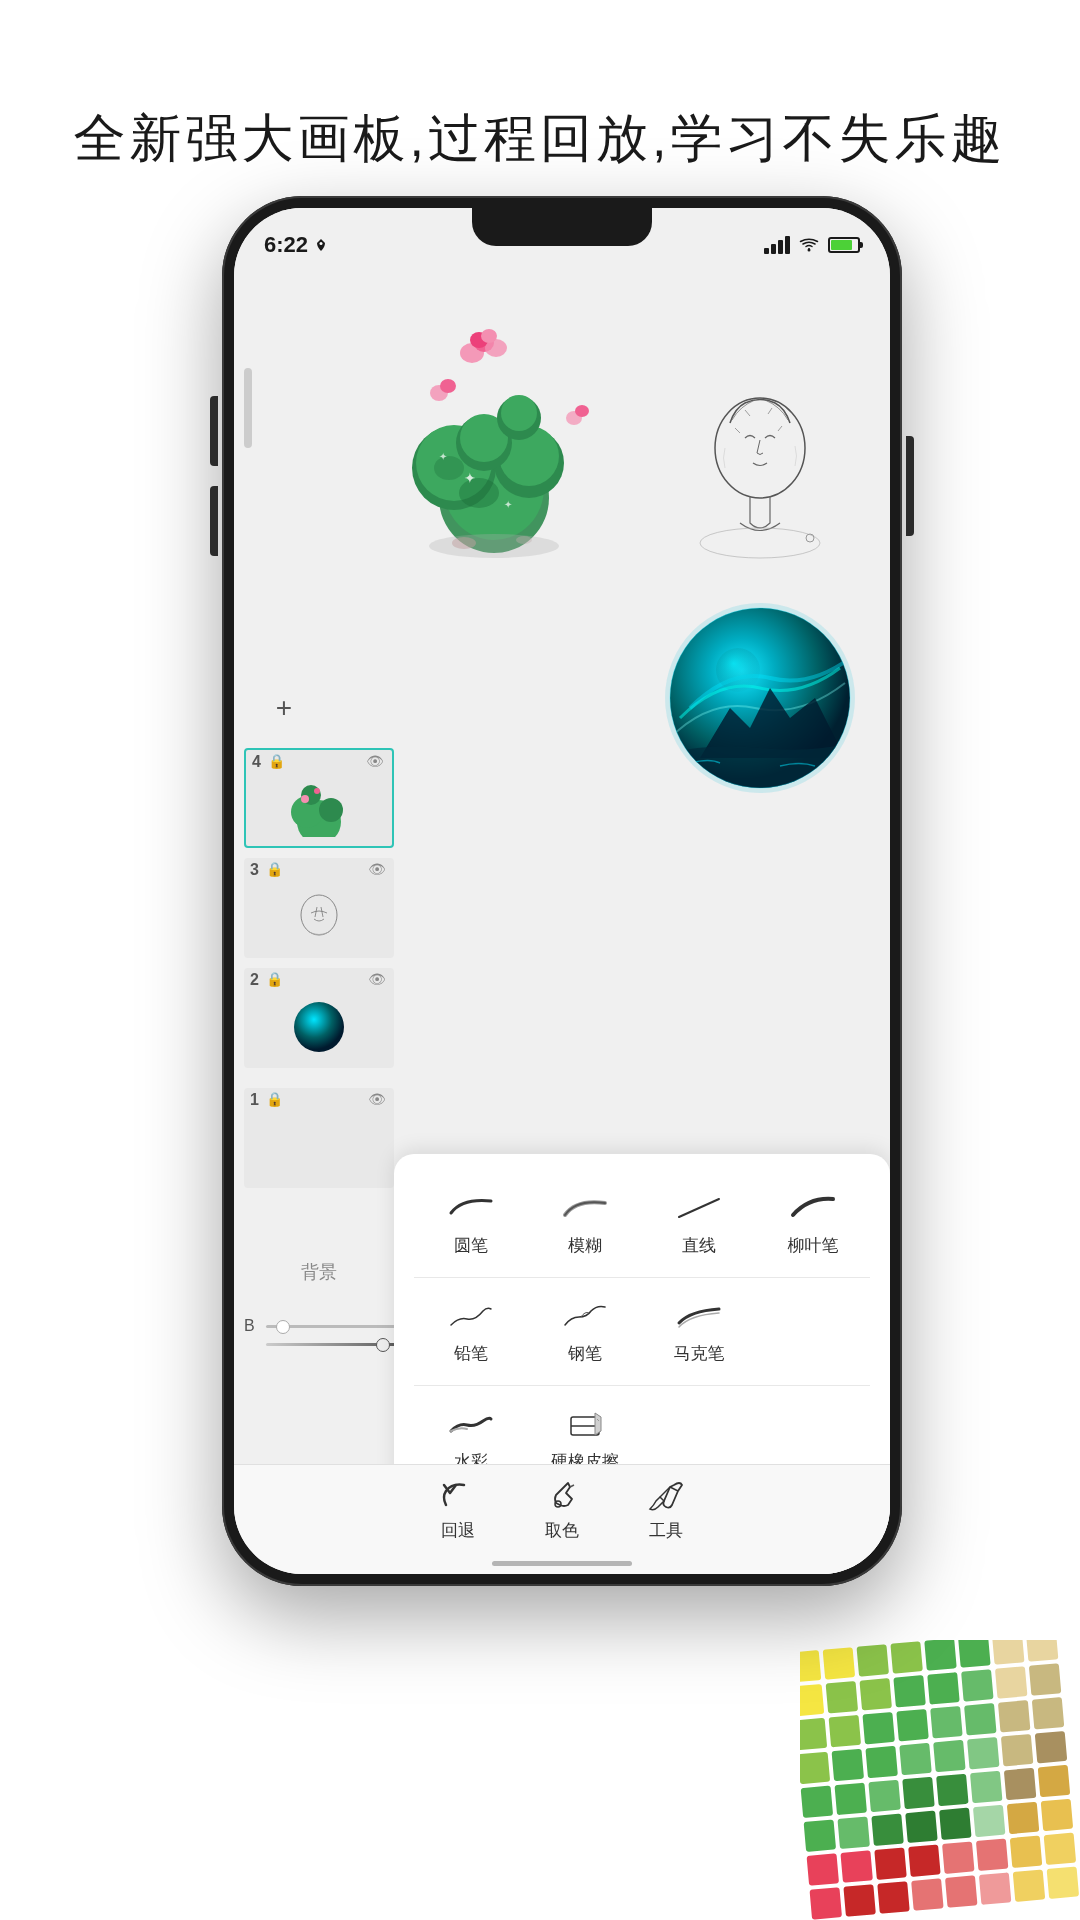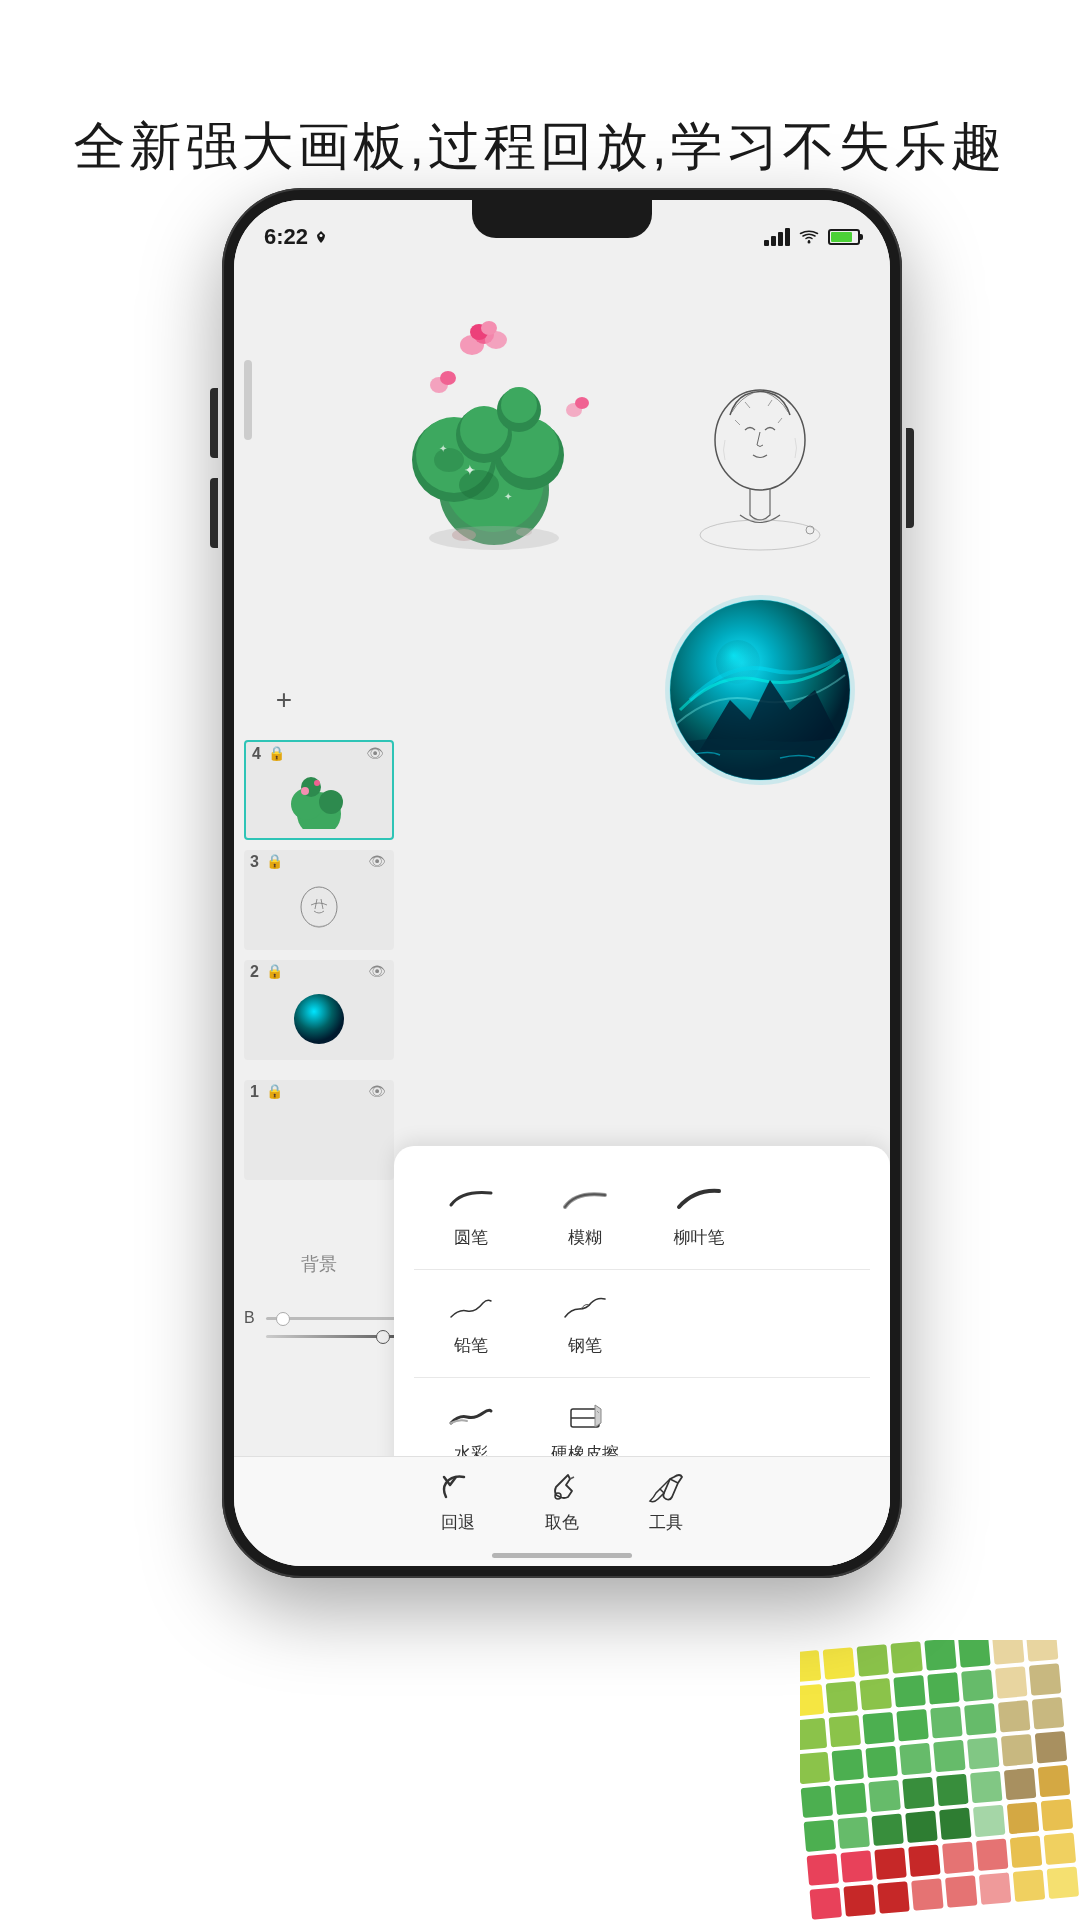--- a/index.html
+++ b/index.html
@@ -13,37 +13,36 @@
     }
 
     
     .page-title {
       text-align: center;
       font-size: 52px;
       font-weight: 400;
       color: #1a1a1a;
       padding-top: 104px;
       letter-spacing: 4px;
-      margin-top: 8px;
     }
 
     
     .corner-decoration {
       position: absolute;
       bottom: 0;
       right: 0;
       width: 280px;
       height: 280px;
       overflow: hidden;
     }
 
     
     .phone-container {
       position: absolute;
-      top: 188px;
+      top: 196px;
       left: 50%;
       transform: translateX(-50%);
       width: 636px;
       height: 1400px;
     }
 
     
     .phone-frame {
       position: relative;
       width: 680px;
@@ -760,20 +759,28 @@
               <svg viewBox="0 0 48 30" width="48" height="30">
                 <path d="M4 22 Q15 6 44 10" stroke="#333" stroke-width="4" fill="none" stroke-linecap="round" opacity="0.5"></path>
                 <path d="M4 22 Q15 6 44 10" stroke="#555" stroke-width="2" fill="none" stroke-linecap="round"></path>
               </svg>
             </div>
             <span class="brush-label">模糊</span>
           </div>
           <div class="brush-item">
             <div class="brush-icon">
               <svg viewBox="0 0 48 30" width="48" height="30">
+                <line x1="4" y1="24" x2="44" y2="6" stroke="#333" stroke-width="2" stroke-linecap="round"></line>
+              </svg>
+            </div>
+            <span class="brush-label">直线</span>
+          </div>
+          <div class="brush-item">
+            <div class="brush-icon">
+              <svg viewBox="0 0 48 30" width="48" height="30">
                 <path d="M4 22 Q20 4 44 6" stroke="#333" stroke-width="4" fill="none" stroke-linecap="round"></path>
                 <path d="M4 22 Q20 4 44 6" stroke="#333" stroke-width="1" fill="none" stroke-linecap="round" opacity="0.4"></path>
               </svg>
             </div>
             <span class="brush-label">柳叶笔</span>
           </div>
         </div>
 
         <div class="panel-divider"></div>
 
@@ -787,20 +794,29 @@
             <span class="brush-label">铅笔</span>
           </div>
           <div class="brush-item">
             <div class="brush-icon">
               <svg viewBox="0 0 48 30" width="48" height="30">
                 <path d="M4 24 Q10 16 18 16 Q26 16 30 10 Q36 4 44 6" stroke="#333" stroke-width="1.5" fill="none" stroke-linecap="round"></path>
                 <path d="M20 16 Q24 10 28 12" stroke="#555" stroke-width="1" fill="none"></path>
               </svg>
             </div>
             <span class="brush-label">钢笔</span>
+          </div>
+          <div class="brush-item">
+            <div class="brush-icon">
+              <svg viewBox="0 0 48 30" width="48" height="30">
+                <path d="M4 22 Q15 10 44 8" stroke="#333" stroke-width="3" fill="none" stroke-linecap="round"></path>
+                <path d="M4 26 Q15 14 44 12" stroke="#555" stroke-width="1.5" fill="none" stroke-linecap="round" opacity="0.5"></path>
+              </svg>
+            </div>
+            <span class="brush-label">马克笔</span>
           </div>
         </div>
 
         <div class="panel-divider"></div>
 
         <div class="brush-grid">
           <div class="brush-item">
             <div class="brush-icon">
               <svg viewBox="0 0 48 30" width="48" height="30">
                 <path d="M4 22 Q12 14 20 16 Q28 18 36 12 Q42 8 44 10" stroke="#333" stroke-width="3" fill="none" stroke-linecap="round"></path>

